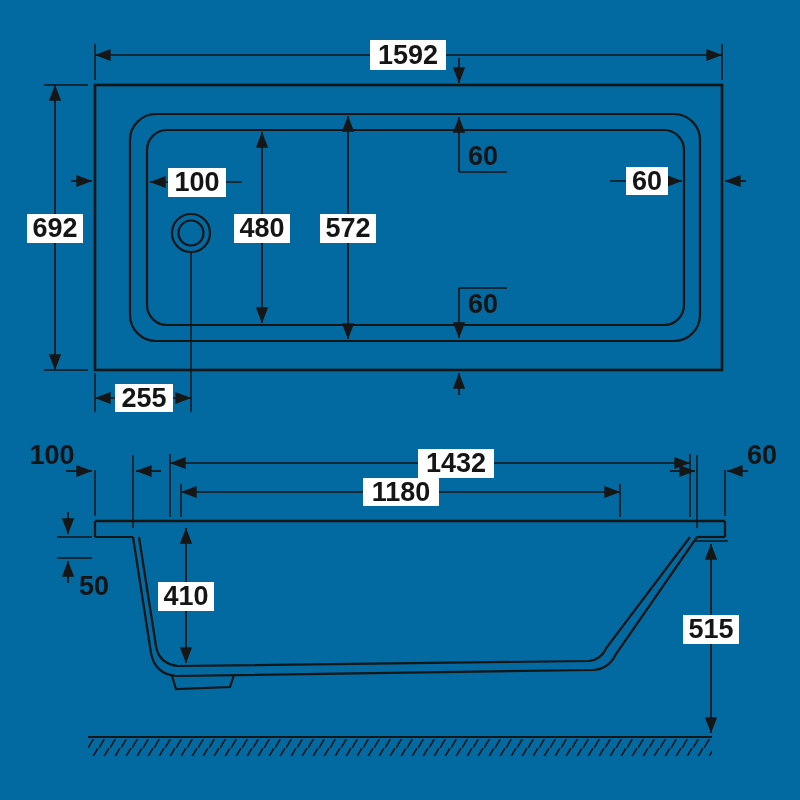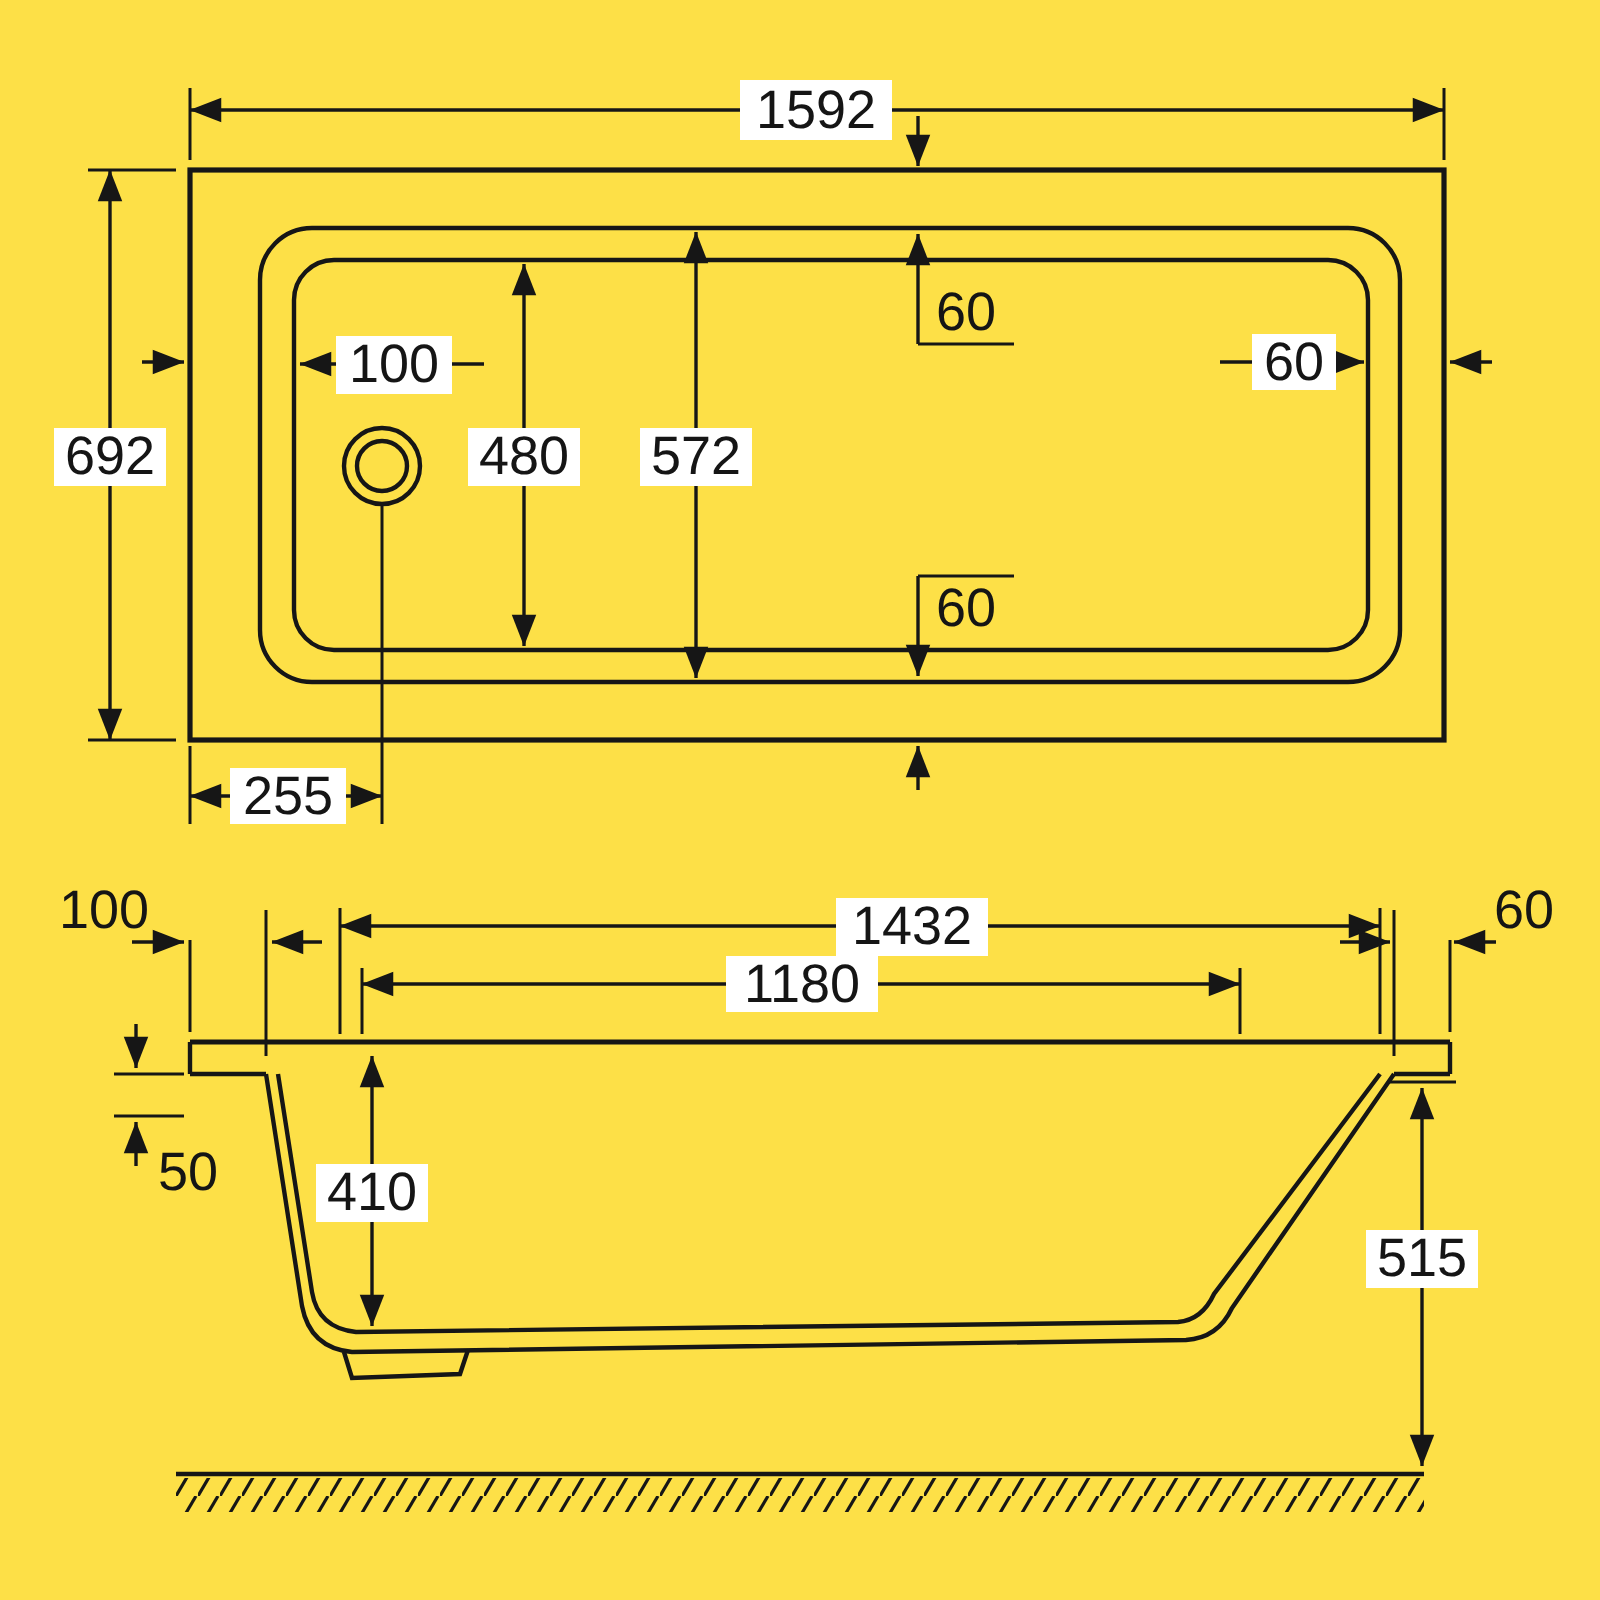--- a/index.html
+++ b/index.html
@@ -1,16 +1,16 @@
 <!DOCTYPE html>
 <html><head>
 <meta charset="utf-8">
 <style>
   html,body{margin:0;padding:0;background:#ffffff;}
-  .stage{width:800px;height:800px;position:relative;background:#fde047;overflow:hidden;}
+  .stage{width:800px;height:800px;position:relative;background:#0369a1;overflow:hidden;font-weight:bold;}
   svg{display:block;}
   svg text{
     font-family:"Liberation Sans", sans-serif;
     font-size:27px;
     fill:#151515;
   }
   .outline{stroke:#161616;stroke-width:2.6;fill:none;}
   .outline-thin{stroke:#161616;stroke-width:2.2;fill:none;}
   .dim{stroke:#161616;stroke-width:1.7;fill:none;}
   .ext{stroke:#161616;stroke-width:1.5;fill:none;}

